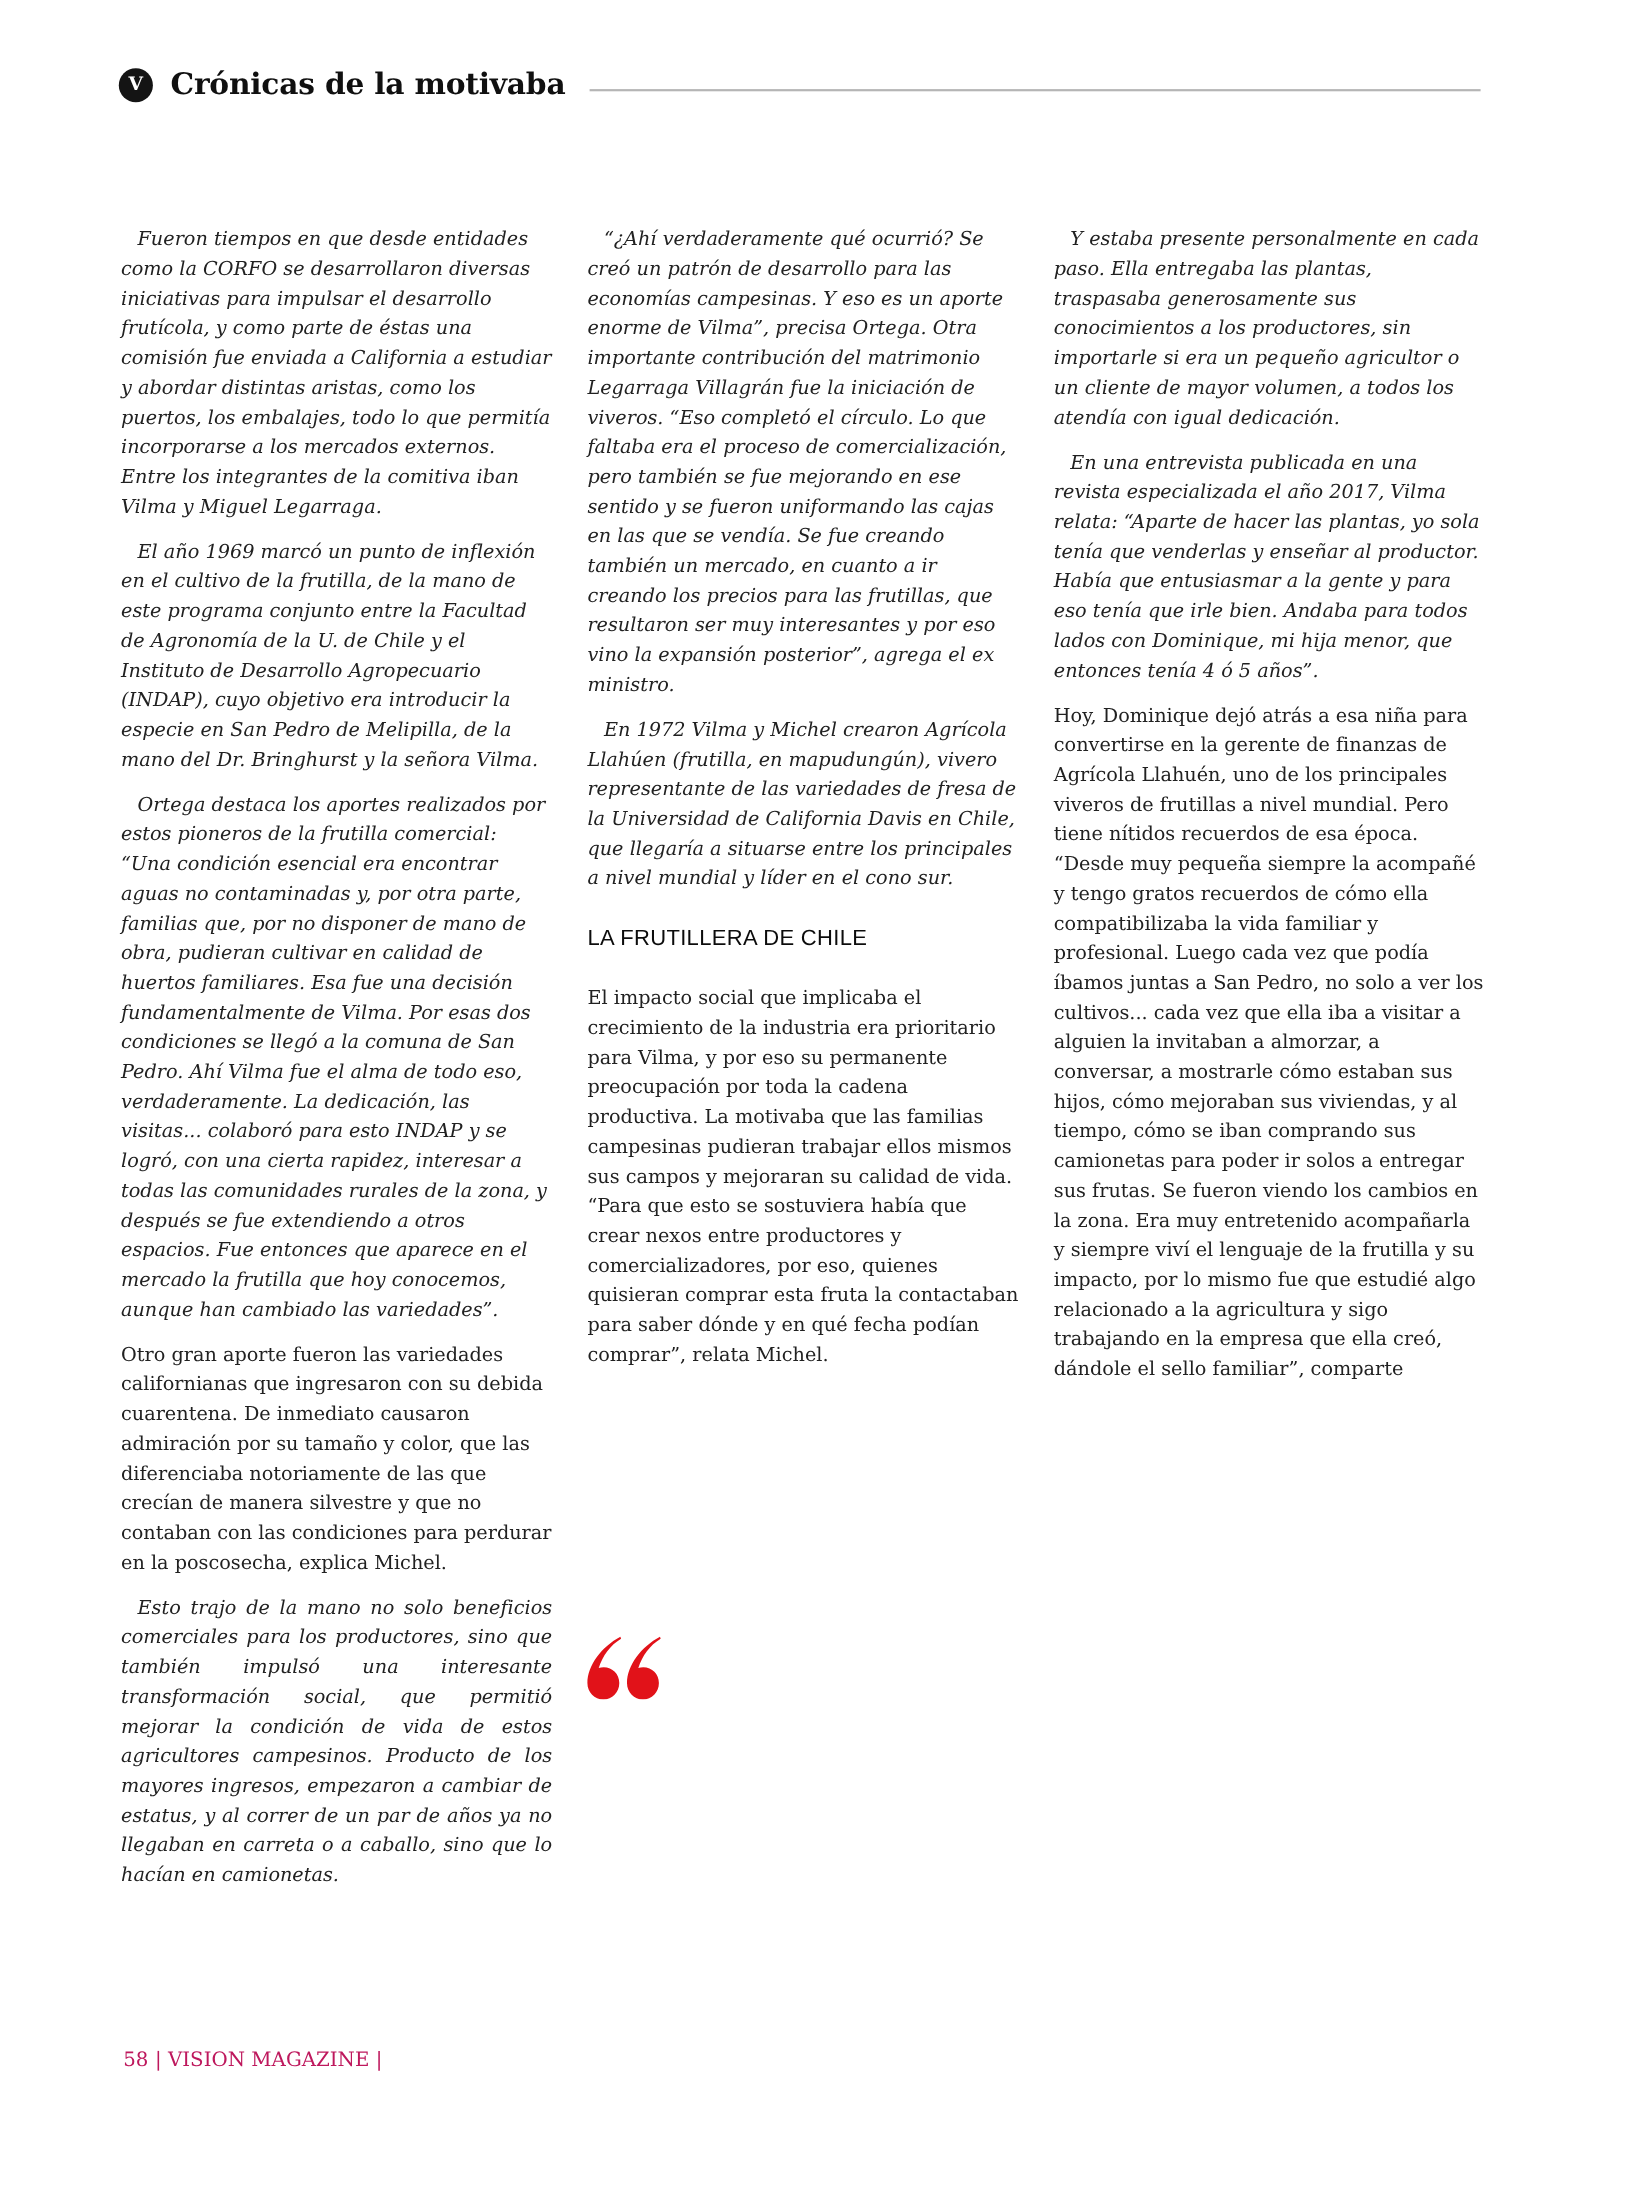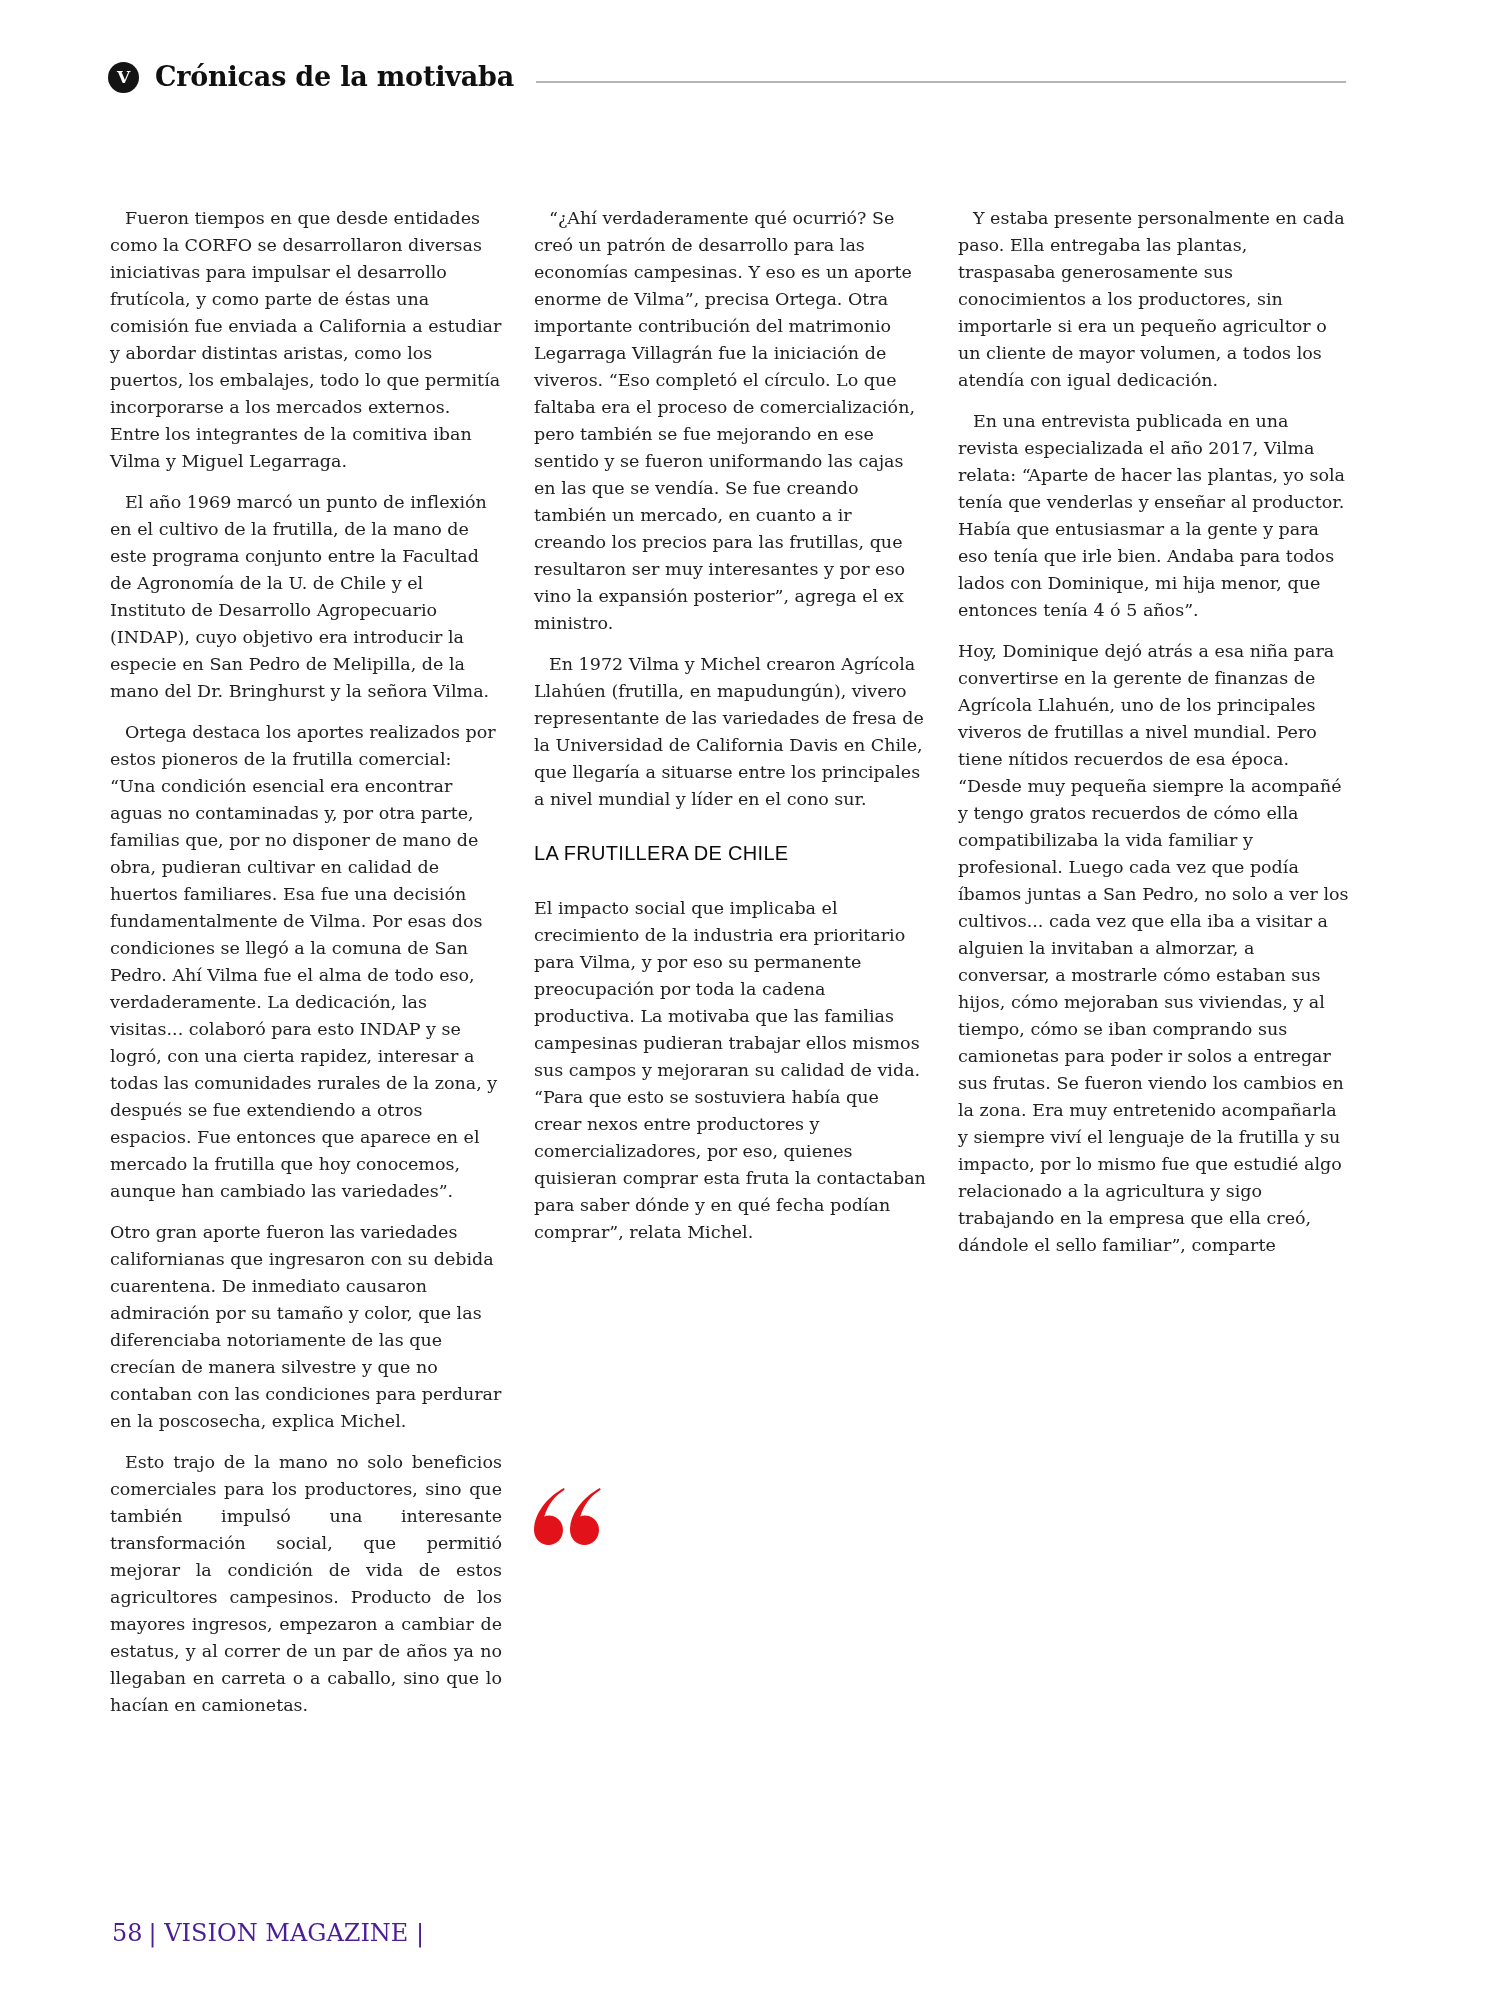--- a/index.html
+++ b/index.html
@@ -23,36 +23,36 @@
   .section-title{
     flex:0 0 auto;margin-left:16px;
     font-family:"DejaVu Serif",serif;font-weight:bold;font-size:27px;line-height:34px;
     color:#101010;letter-spacing:-0.2px;white-space:nowrap;
   }
   .header-rule{flex:1 1 auto;height:2px;background:var(--rule_gray);margin-left:22px;transform:translateY(5px);}
   
   .columns{position:absolute;left:110px;top:205px;width:1240px;display:flex;gap:32px;}
   .col{width:392px;font-size:17.5px;line-height:27px;color:var(--ink);text-align:left;}
   .col p{margin:0 0 14px 0;}
-  p.indent{text-indent:15px;}
+  p.indent{text-indent:15px;font-style:italic;}
   p.justify{text-align:justify;}
   .section-heading{
     font-family:"Liberation Sans",sans-serif;font-weight:normal;font-size:20px;line-height:24px;
     letter-spacing:0.3px;color:#0c0c0c;margin:28px 0 30px 0;
   }
   
   .pull-quote{position:absolute;left:533px;top:1487px;width:835px;}
   .quote-mark{display:block;width:68px;height:58px;}
   .quote-mark svg{display:block;width:68px;height:58px;fill:var(--accent_red);}
   .pull-quote-text{
     margin:11px 0 0 0;font-family:"DejaVu Serif",serif;font-weight:bold;
     font-size:37px;line-height:50px;color:var(--quote_red);letter-spacing:-0.2px;
   }
   
-  .footer{position:absolute;left:112px;top:1920px;font-size:24px;line-height:26px;color:#4c1d95;}
+  .footer{position:absolute;left:112px;top:1860px;font-size:18px;line-height:26px;color:#be185d;}
   .footer .pnum{margin-right:6px;}
 </style>
 </head>
 <body>
 
 <div class="page">
 
   <div class="header">
     <div class="badge">
       <span>V</span>

